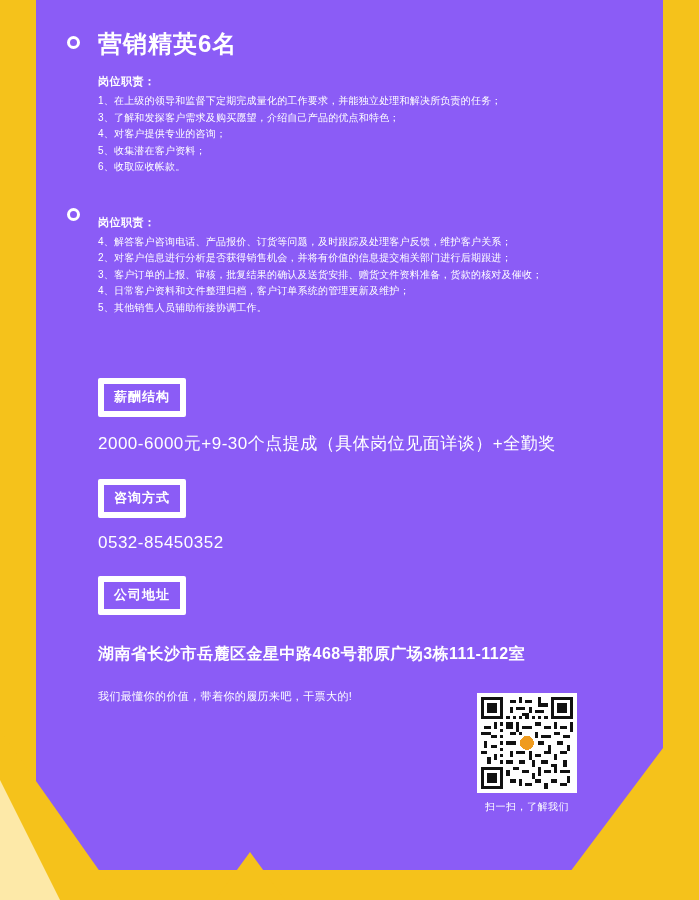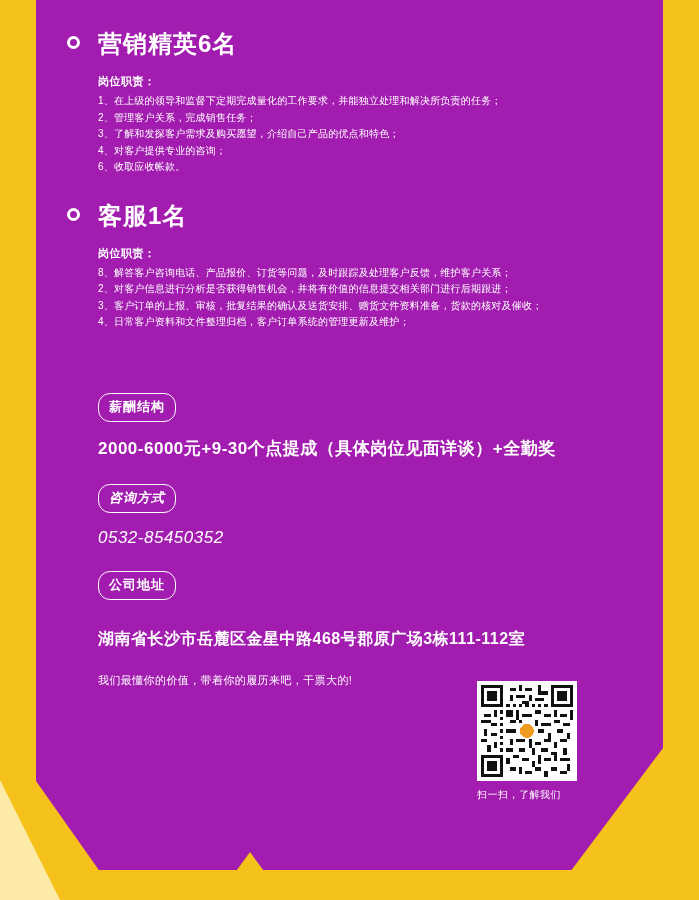--- a/index.html
+++ b/index.html
@@ -51,21 +51,21 @@
     border-left: 35px solid transparent;
     border-right: 35px solid transparent;
     border-bottom: 48px solid #f5c21b;
   }
   .orange-panel {
     position: absolute;
     left: 36px;
     top: 0;
     width: 627px;
     height: 870px;
-    background: #a21caf;
+    background: #8b5cf6;
   }
   .content {
     position: absolute;
     left: 0;
     top: 0;
     width: 627px;
     height: 870px;
     padding: 0;
   }
   
@@ -111,59 +111,60 @@
   }
   .duty-list li {
     font-size: 10px;
     color: #ffffff;
     line-height: 1.65;
     letter-spacing: 0.2px;
   }
   
   .tag {
     display: inline-block;
-    border: 1px solid #ffffff;
+    border: 6px solid #ffffff;
     color: #ffffff;
     font-size: 13px;
     font-weight: bold;
     padding: 4px 10px 5px 10px;
     letter-spacing: 1px;
-    border-radius: 12px;
+    border-radius: 2px;
   }
   .info-section {
     padding-left: 62px;
     padding-right: 30px;
   }
   .info-value {
     color: #ffffff;
     font-size: 17px;
     letter-spacing: 0.5px;
     line-height: 1.6;
   }
   .info-value.bold {
     font-weight: bold;
     font-size: 16px;
   }
   .salary-line {
     color: #ffffff;
     font-size: 17px;
-    font-weight: bold;
+    font-weight: normal;
     letter-spacing: 0.5px;
     line-height: 1.75;
   }
   .slogan {
     color: #ffffff;
     font-size: 11px;
     letter-spacing: 0.4px;
   }
   
   .qr-wrap {
     position: absolute;
     right: 86px;
-    bottom: 68px;
+    bottom: 56px;
+    text-align: center;
   }
   .qr {
     width: 92px;
     height: 92px;
     background: #ffffff;
     padding: 4px;
     box-sizing: content-box;
     position: relative;
   }
   .qr svg {
@@ -185,48 +186,48 @@
     <div class="content">
 
       <div class="job-block" style="padding-top:28px;">
         <div class="job-title-row">
           <span class="ring"></span>
           <span class="job-title">营销精英6名</span>
         </div>
         <div class="duty-label">岗位职责：</div>
         <ul class="duty-list">
           <li>1、在上级的领导和监督下定期完成量化的工作要求，并能独立处理和解决所负责的任务；</li>
-          <li>2、管理客户关系，完成销售任务；</li>
           <li>3、了解和发探客户需求及购买愿望，介绍自己产品的优点和特色；</li>
           <li>4、对客户提供专业的咨询；</li>
+          <li>5、收集潜在客户资料；</li>
           <li>6、收取应收帐款。</li>
         </ul>
       </div>
 
       <div class="job-block" style="padding-top:24px;">
         <div class="job-title-row">
           <span class="ring"></span>
-          <span class="job-title">客服1名</span>
         </div>
         <div class="duty-label">岗位职责：</div>
         <ul class="duty-list">
-          <li>8、解答客户咨询电话、产品报价、订货等问题，及时跟踪及处理客户反馈，维护客户关系；</li>
+          <li>4、解答客户咨询电话、产品报价、订货等问题，及时跟踪及处理客户反馈，维护客户关系；</li>
           <li>2、对客户信息进行分析是否获得销售机会，并将有价值的信息提交相关部门进行后期跟进；</li>
           <li>3、客户订单的上报、审核，批复结果的确认及送货安排、赠货文件资料准备，货款的核对及催收；</li>
           <li>4、日常客户资料和文件整理归档，客户订单系统的管理更新及维护；</li>
+          <li>5、其他销售人员辅助衔接协调工作。</li>
         </ul>
       </div>
 
       <div class="info-section" style="padding-top:62px;">
         <span class="tag">薪酬结构</span>
         <div class="salary-line" style="margin-top:12px;">2000-6000元+9-30个点提成（具体岗位见面详谈）+全勤奖</div>
       </div>
 
 
-      <div class="info-section" style="padding-top:20px;font-style:italic;">
+      <div class="info-section" style="padding-top:20px;">
         <span class="tag">咨询方式</span>
         <div class="info-value" style="margin-top:11px;">0532-85450352</div>
       </div>
 
       <div class="info-section" style="padding-top:20px;">
         <span class="tag">公司地址</span>
         <div class="info-value bold" style="margin-top:26px;">湖南省长沙市岳麓区金星中路468号郡原广场3栋111-112室</div>
       </div>
 
       <div class="info-section" style="padding-top:22px;">

